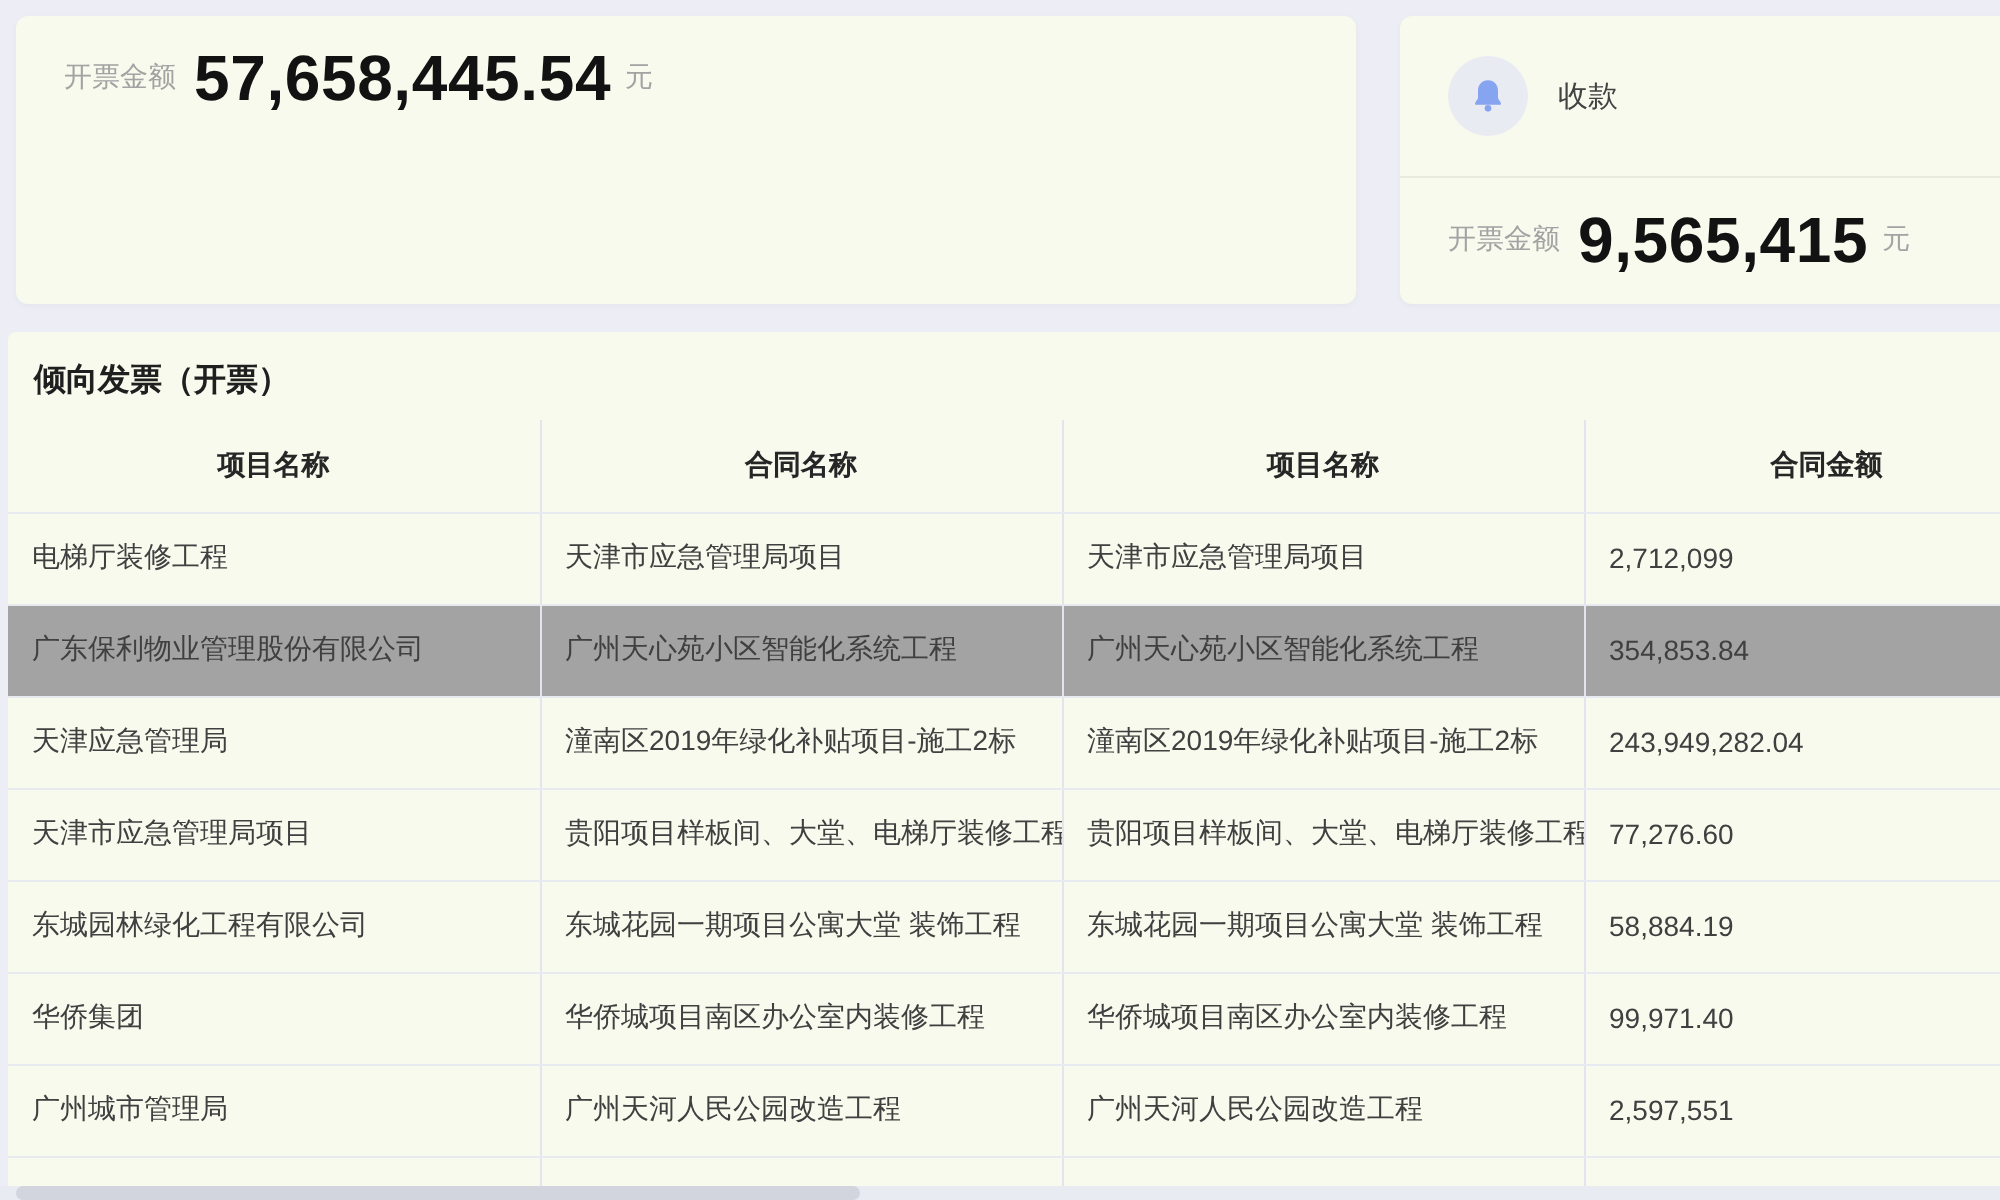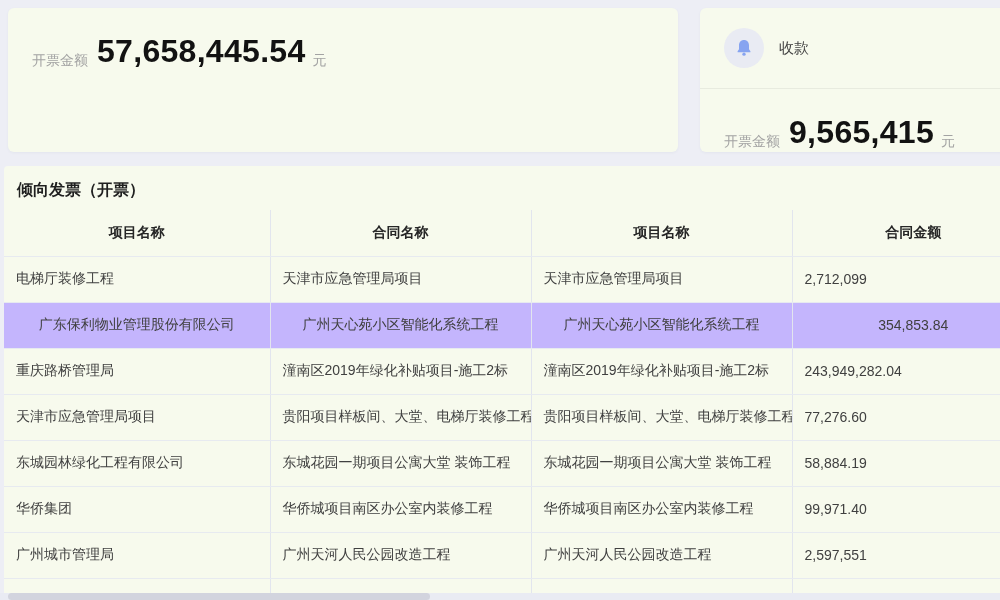--- a/index.html
+++ b/index.html
@@ -27,21 +27,21 @@
   .icon-circle{
     width:40px;height:40px;border-radius:50%;
     background:#e9ebf3;
     display:flex;align-items:center;justify-content:center;
     margin-right:15px;flex:none;
   }
   .icon-circle svg{width:20px;height:20px;fill:#87a4f0;}
   .card-title{font-size:15px;color:#424242;font-weight:500;flex:1;}
   .card-count{font-size:20px;color:#5b8ff9;}
   .card-body{
-    height:62px;display:flex;align-items:flex-end;
+    height:62px;display:flex;align-items:center;
     padding:0 24px;
   }
   .amount-label{font-size:14px;color:#a3a3a3;margin-right:9px;}
   .amount{font-size:32px;font-weight:bold;color:#121212;letter-spacing:0.3px;}
   .unit{font-size:14px;color:#a3a3a3;margin-left:7px;}
 
   
   .panel{
     position:absolute;left:4px;top:166px;
     width:1030px;height:434px;
@@ -72,21 +72,21 @@
   table.grid th:last-child{border-right:none;}
   table.grid td{
     height:46px;box-sizing:border-box;
     font-size:14px;color:#404040;
     padding:0 12px;
     border-bottom:1px solid #e7eaf0;
     border-right:1px solid #e2e5ee;
     white-space:nowrap;overflow:hidden;
   }
   table.grid td:last-child{border-right:none;}
-  tr.hl td{background:#c4b5fd;text-align:center;}
+  tr.hl td{background:#a3a3a3;}
 
   
   .hscroll-track{
     position:absolute;left:0;bottom:0;
     width:1000px;height:7px;background:#e9ebf3;
   }
   .hscroll-thumb{
     position:absolute;left:8px;top:0;
     width:422px;height:7px;border-radius:3.5px;
     background:#d2d4de;
@@ -145,21 +145,21 @@
           <td>天津市应急管理局项目</td>
           <td>2,712,099</td>
         </tr>
         <tr class="hl">
           <td>广东保利物业管理股份有限公司</td>
           <td>广州天心苑小区智能化系统工程</td>
           <td>广州天心苑小区智能化系统工程</td>
           <td>354,853.84</td>
         </tr>
         <tr>
-          <td>重庆路桥管理局</td>
+          <td>天津应急管理局</td>
           <td>潼南区2019年绿化补贴项目-施工2标</td>
           <td>潼南区2019年绿化补贴项目-施工2标</td>
           <td>243,949,282.04</td>
         </tr>
         <tr>
           <td>天津市应急管理局项目</td>
           <td>贵阳项目样板间、大堂、电梯厅装修工程</td>
           <td>贵阳项目样板间、大堂、电梯厅装修工程</td>
           <td>77,276.60</td>
         </tr>

